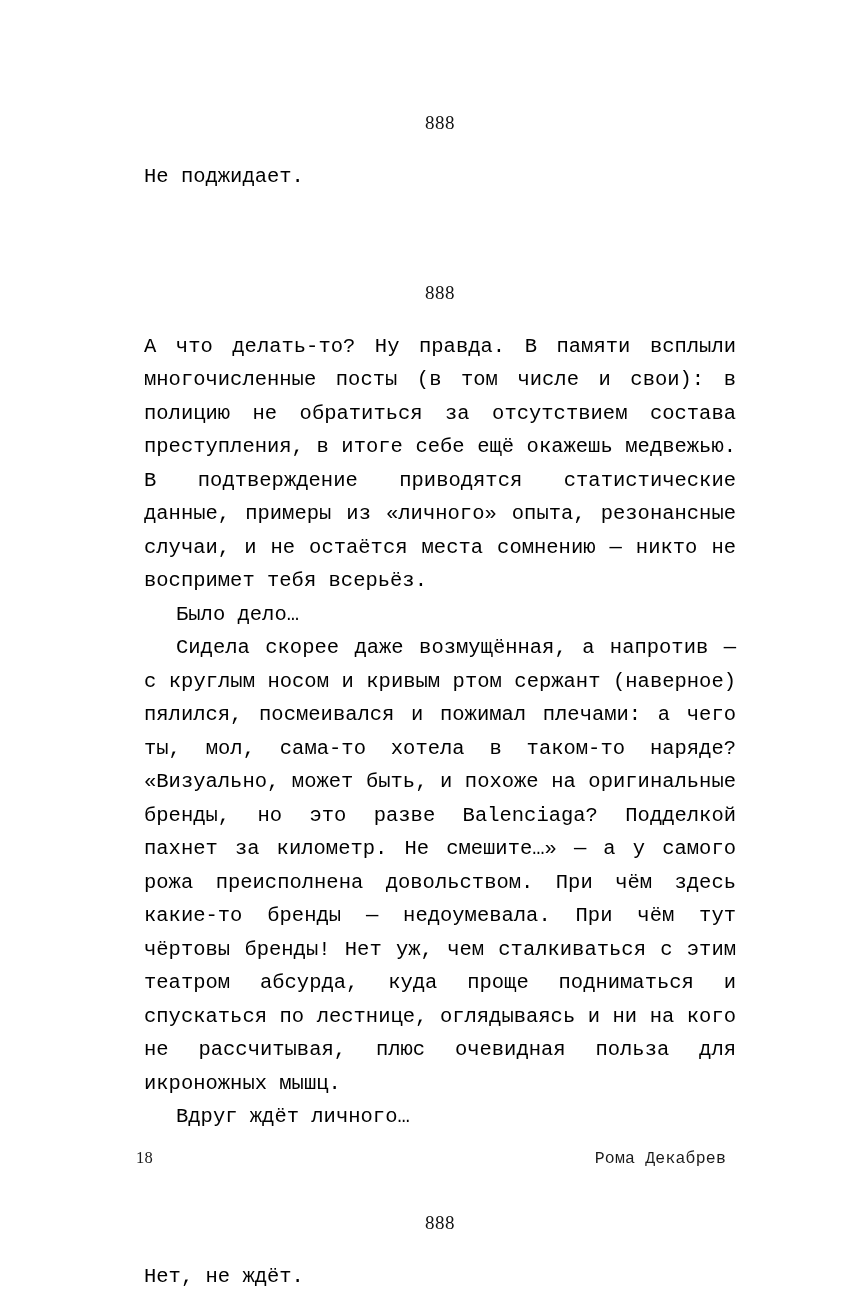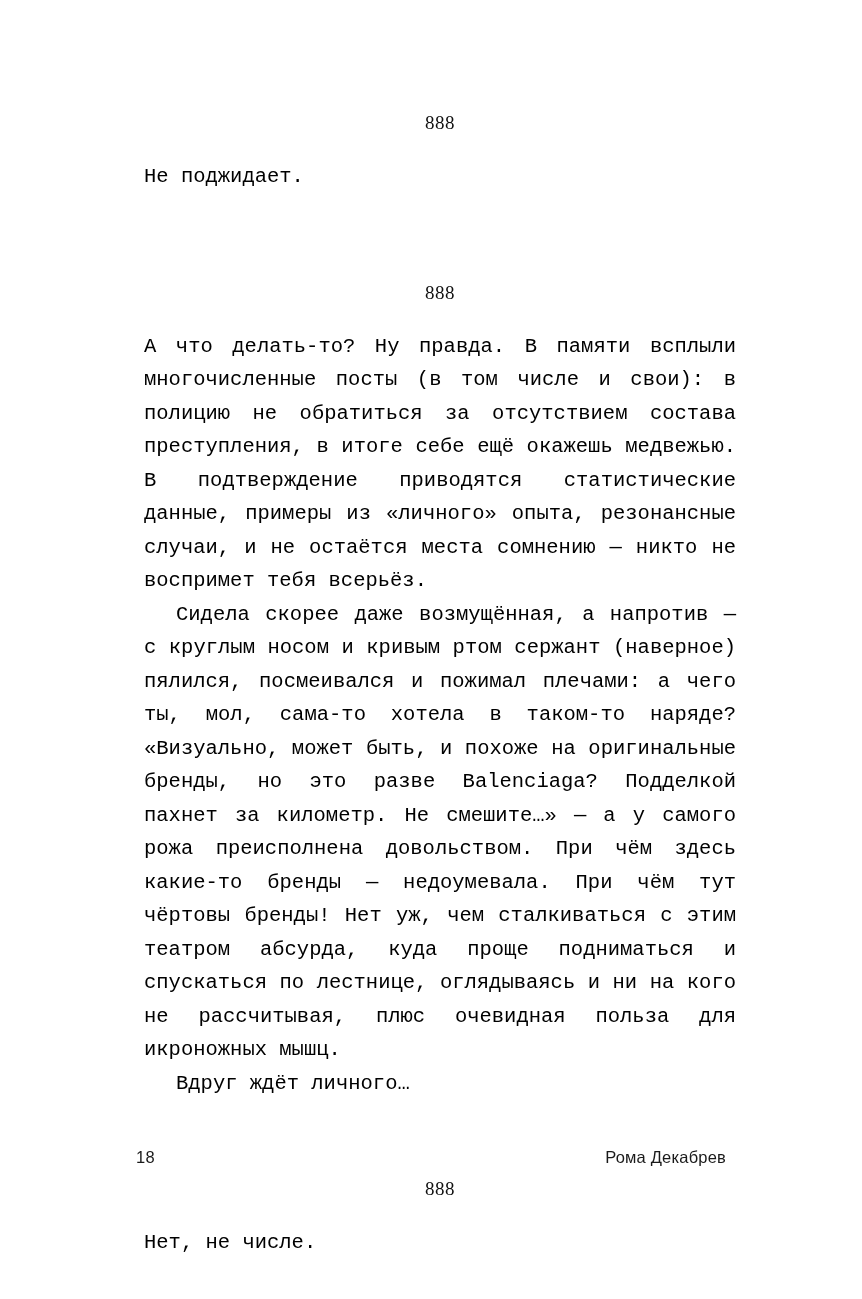--- a/index.html
+++ b/index.html
@@ -65,53 +65,54 @@
     right: 136px;
     top: 1148px;
     display: flex;
     justify-content: space-between;
     align-items: baseline;
     font-family: "Liberation Sans", sans-serif;
     font-size: 16px;
     color: #1a1a1a;
   }
   .footer .page-num {
-    font-family: Liberation Sans, sans-serif;
+    font-family: Liberation Serif, serif;
     font-size: 16.5px;
     letter-spacing: 0.3px;
   }
   .footer .author {
-    font-family: Liberation Sans, sans-serif;
+    font-family: Liberation Mono, monospace;
     font-size: 16.5px;
     letter-spacing: 0.2px;
   }
 </style>
 </head>
 <body>
 
 <div class="page">
 
   <div class="content">
 
     <div class="section-marker m1">888</div>
 
     <p class="para noindent after-marker">Не поджидает.</p>
 
     <div class="section-marker m2">888</div>
 
     <p class="para noindent after-marker">А что делать-то? Ну правда. В памяти всплыли многочис­ленные посты (в том числе и свои): в полицию не обра­титься за отсутствием состава преступления, в итоге себе ещё окажешь медвежью. В подтверждение приводятся ста­тистические данные, примеры из «личного» опыта, резо­нансные случаи, и не остаётся места сомнению — никто не воспримет тебя всерьёз.</p>
 
+    <p class="para indent">Было дело…</p>
 
     <p class="para indent">Сидела скорее даже возмущённая, а напротив — с круг­лым носом и кривым ртом сержант (наверное) пялился, посмеивался и пожимал плечами: а чего ты, мол, сама-то хотела в таком-то наряде? «Визуально, может быть, и похоже на оригинальные бренды, но это разве Balenciaga? Подделкой пахнет за километр. Не смешите…» — а у самого рожа преисполнена довольством. При чём здесь какие-то бренды — недоумевала. При чём тут чёртовы бренды! Нет уж, чем сталкиваться с этим театром абсурда, куда проще подниматься и спускаться по лестнице, оглядыва­ясь и ни на кого не рассчитывая, плюс очевидная польза для икроножных мышц.</p>
 
     <p class="para indent">Вдруг ждёт личного…</p>
 
     <div class="section-marker m3">888</div>
 
-    <p class="para noindent after-marker">Нет, не числе.</p>
+    <p class="para noindent after-marker">Нет, не ждёт.</p>
 
   </div>
 
   <div class="footer">
     <span class="page-num">18</span>
     <span class="author">Рома Декабрев</span>
   </div>
 
 </div>
 

